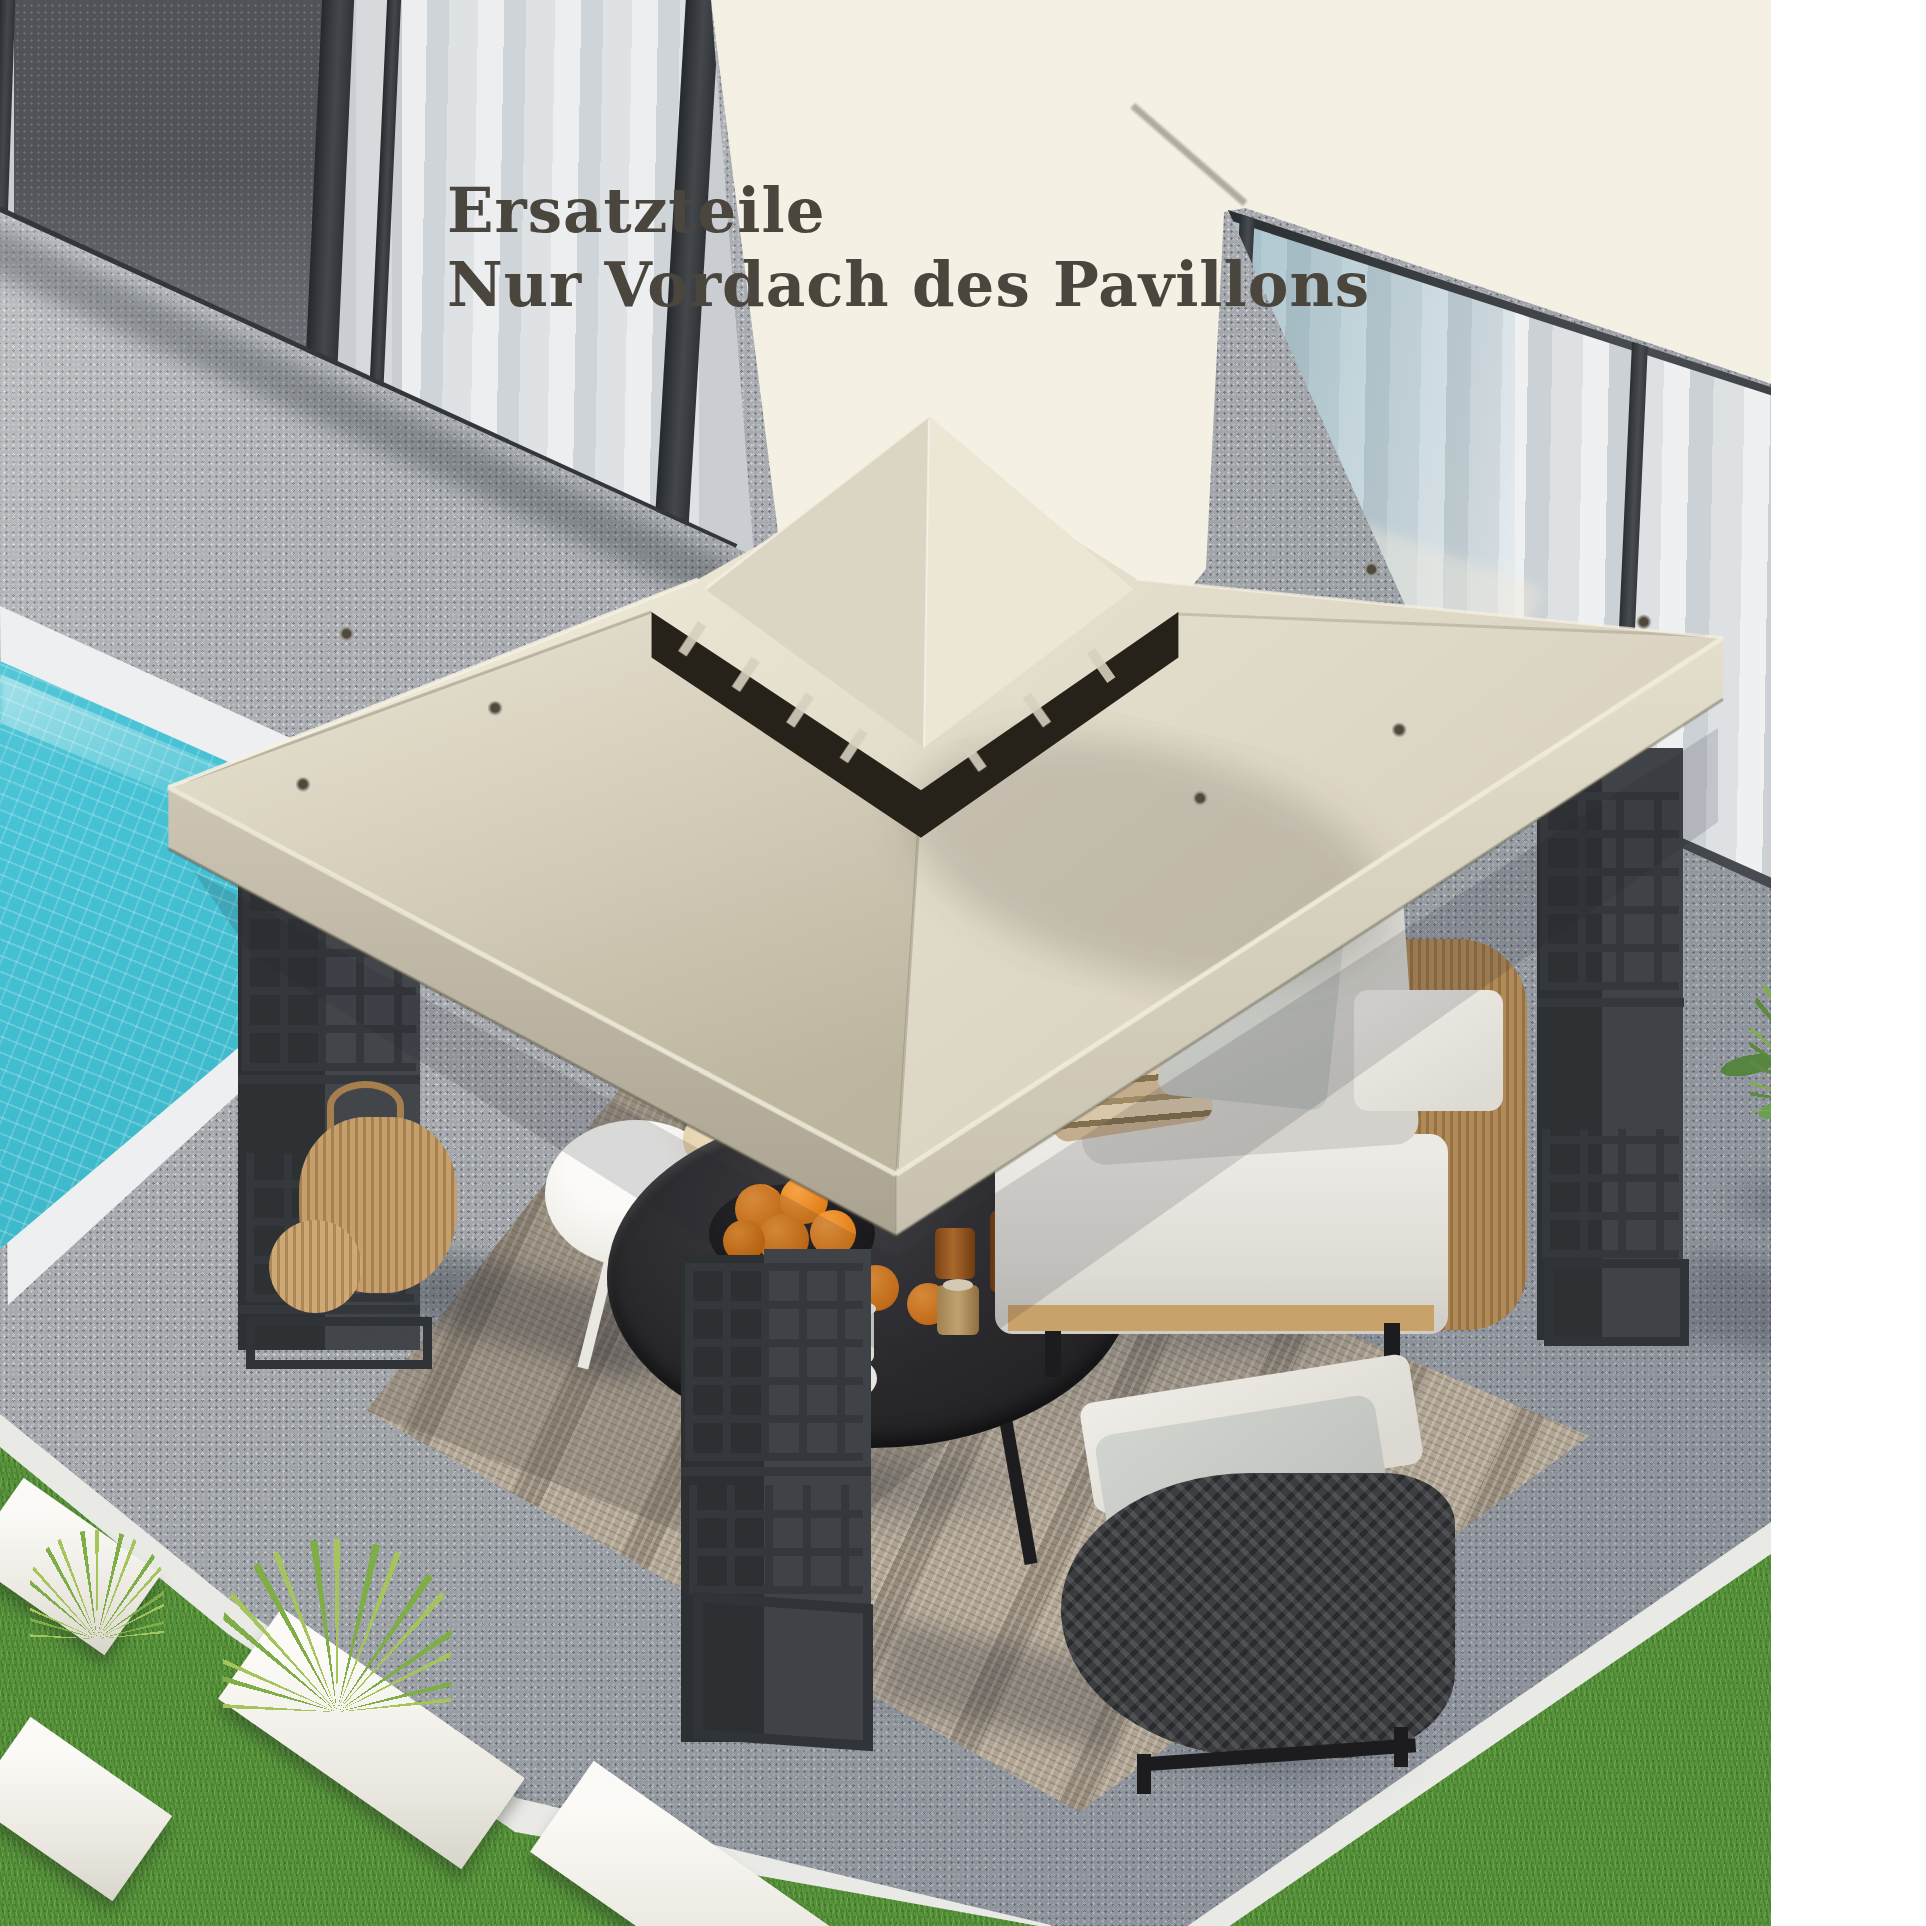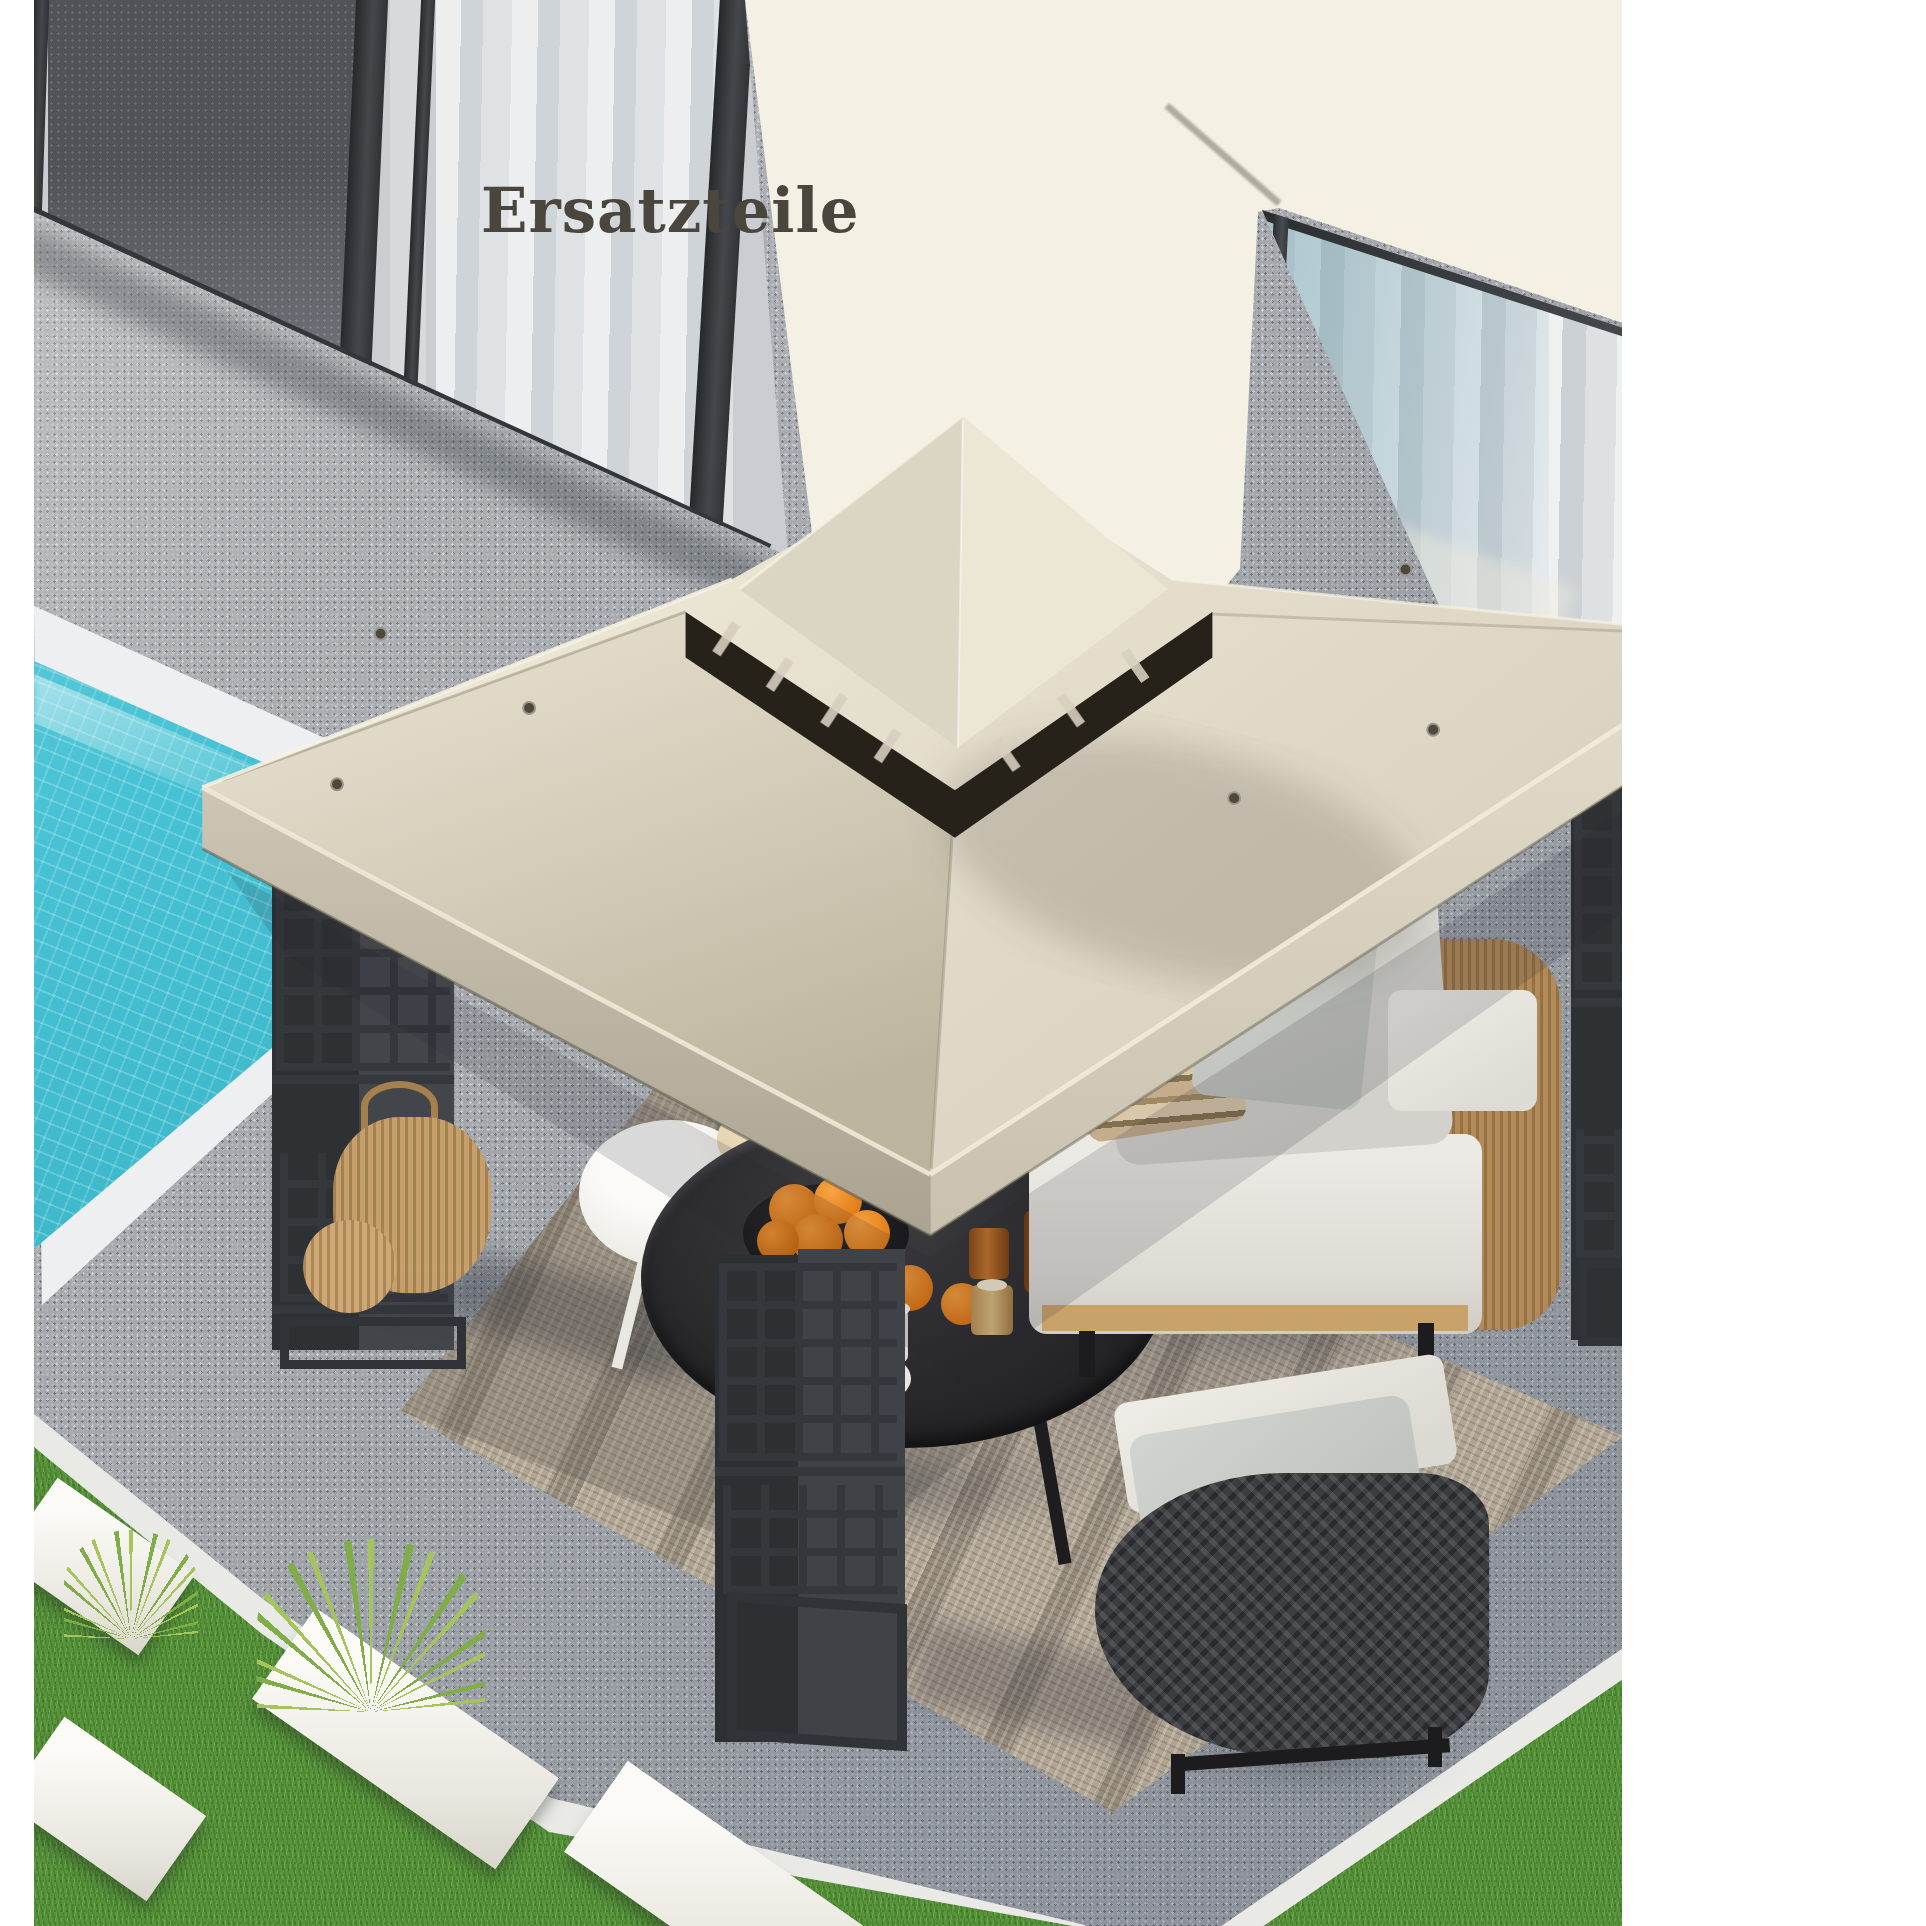--- a/index.html
+++ b/index.html
@@ -1,17 +1,17 @@
 <!DOCTYPE html>
 <html><head>
 <meta charset="utf-8">
 <style>
   html,body{margin:0;padding:0;background:#ffffff;}
-  #stage{position:relative;width:1588px;height:1927px;overflow:hidden;background:#14b8a6;
-         font-family:"DejaVu Serif","Liberation Serif",serif;margin-left:34px;}
+  #stage{position:relative;width:1771px;height:1927px;overflow:hidden;background:#14b8a6;
+         font-family:"DejaVu Serif","Liberation Serif",serif;}
   .abs{position:absolute;}
   
   .gravel{left:0;top:0;width:1927px;height:1927px;background-color:#a4a8ac;
     background-image:
       radial-gradient(rgba(255,255,255,.38) 1.2px, transparent 1.4px),
       radial-gradient(rgba(55,60,68,.45) 1.2px, transparent 1.4px),
       radial-gradient(rgba(255,255,255,.20) 1px, transparent 1.2px);
     background-size:9px 9px,7px 7px,5px 5px;background-position:0 0,3px 4px,1px 2px;}
   .gravel-tone{left:0;top:0;width:1927px;height:1927px;
     background:linear-gradient(135deg,rgba(255,255,255,.28) 6%,rgba(255,255,255,.08) 22%,transparent 40%,rgba(45,58,82,.16) 68%,rgba(40,50,72,.22) 90%);}
@@ -127,20 +127,21 @@
     <div class="window-teal"></div>
     <div class="window-wallreflect"></div>
     <div class="winbar" style="left:1228px;top:202px;width:738px;height:17px;transform:rotate(17.9deg);"></div>
     <div class="winbar" style="left:1240px;top:212px;width:15px;height:569px;transform:rotate(3deg);"></div>
     <div class="winbar" style="left:1632px;top:342px;width:16px;height:579px;transform:rotate(2.6deg);"></div>
     <div class="winbar" style="left:1471px;top:744px;width:515px;height:18px;transform:rotate(24deg);"></div>
   </div>
 
   <div class="abs headline">
     <div style="color: rgb(74, 69, 61);">Ersatzteile</div>
+    <div style="color: rgb(74, 69, 61);">Nur Vordach des Pavillons</div>
   </div>
 
   <div class="abs rug"></div>
   <div class="abs rug-dark"></div>
 
   <div class="abs" style="left:376px;top:1010px;width:1267px;height:554px;transform:rotate(22deg);background:radial-gradient(closest-side,rgba(45,50,62,.30),transparent 72%);filter:blur(20px);"></div>
   <div class="abs" style="left:416px;top:1272px;width:228px;height:79px;transform:rotate(14deg);background:rgba(40,44,54,.30);filter:blur(12px);"></div>
   <div class="abs" style="left:881px;top:1643px;width:238px;height:84px;transform:rotate(12deg);background:rgba(40,44,54,.28);filter:blur(12px);"></div>
   <div class="abs" style="left:1683px;top:1267px;width:228px;height:89px;transform:rotate(10deg);background:rgba(40,44,54,.28);filter:blur(12px);"></div>
 

